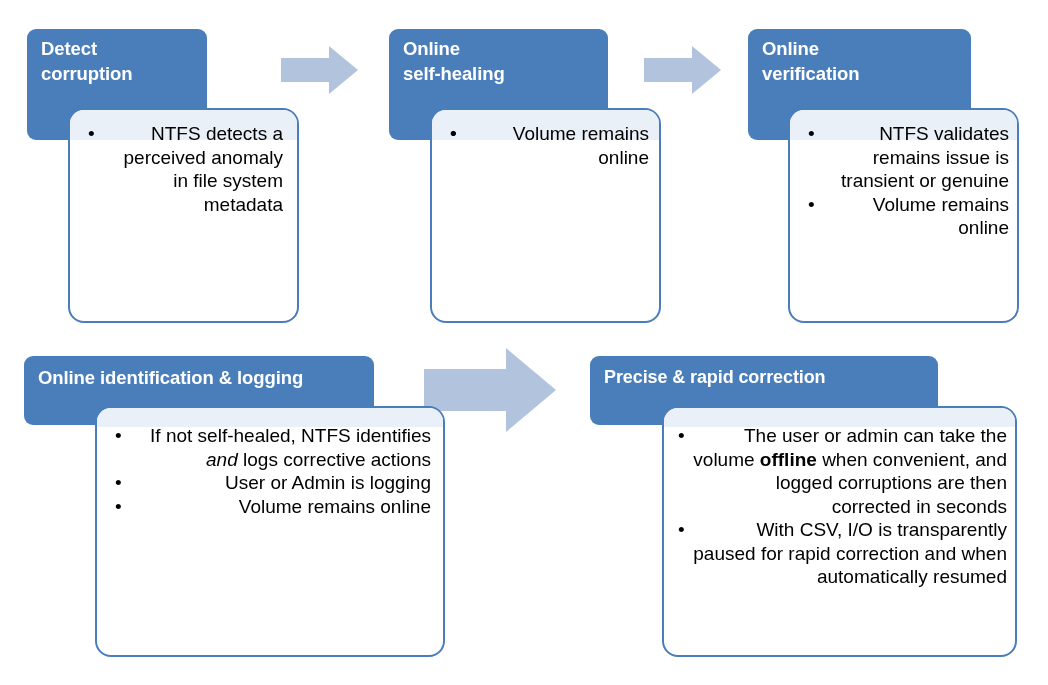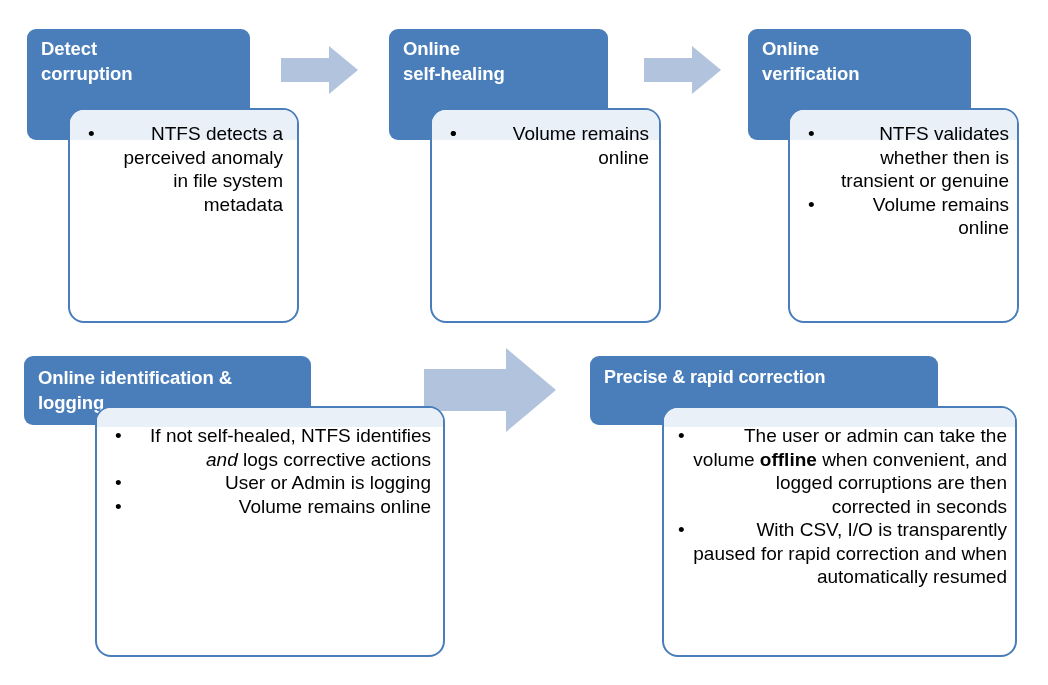--- a/index.html
+++ b/index.html
@@ -124,21 +124,21 @@
       <polygon points="0,12 48,12 48,0 77,24 48,48 48,36 0,36" fill="#b2c3de"></polygon>
     </svg>
   </div>
 
   <div class="arrow" style="left:424px; top:348px; width:132px; height:84px; background:transparent;">
     <svg width="132" height="84" viewBox="0 0 132 84">
       <polygon points="0,21 82,21 82,0 132,42 82,84 82,63 0,63" fill="#b2c3de"></polygon>
     </svg>
   </div>
 
-  <div class="banner" style="left:27px; top:29px; width:223px; height:111px;">
+  <div class="banner" style="left:27px; top:29px; width:180px; height:111px;">
     <div class="banner-title">Detect
 corruption</div>
   </div>
   <div class="card" style="left:68px; top:108px; width:231px; height:215px;">
     <div class="card-tint" style="height:30px;"></div>
     <div class="card-body" style="padding:12px 14px 0 18px;">
       <ul class="bullets">
         <li style="padding-left:22px;">
           <span class="dot">•</span>
           <span class="txt">NTFS detects a perceived anomaly in file system metadata</span>
@@ -169,31 +169,31 @@
   <div class="banner" style="left:748px; top:29px; width:223px; height:111px;">
     <div class="banner-title">Online
 verification</div>
   </div>
   <div class="card" style="left:788px; top:108px; width:231px; height:215px;">
     <div class="card-tint" style="height:30px;"></div>
     <div class="card-body" style="padding:12px 8px 0 18px;">
       <ul class="bullets">
         <li style="padding-left:22px;">
           <span class="dot">•</span>
-          <span class="txt">NTFS validates whether then is transient or genuine</span>
+          <span class="txt">NTFS validates remains issue is transient or genuine</span>
         </li>
         <li class="bold" style="padding-left:22px;">
           <span class="dot">•</span>
           <span class="txt">Volume remains online</span>
         </li>
       </ul>
     </div>
   </div>
 
-  <div class="banner" style="left:24px; top:356px; width:287px; height:69px;">
+  <div class="banner" style="left:24px; top:356px; width:350px; height:69px;">
     <div class="banner-title" style="top:9px; font-size:18.5px;">Online identification &amp; logging</div>
   </div>
   <div class="card" style="left:95px; top:406px; width:350px; height:251px;">
     <div class="card-tint" style="height:19px;"></div>
     <div class="card-body" style="padding:16px 12px 0 18px;">
       <ul class="bullets">
         <li style="padding-left:22px;">
           <span class="dot">•</span>
           <span class="txt">If not self-healed, NTFS identifies <span class="it">and</span> logs corrective actions</span>
         </li>

